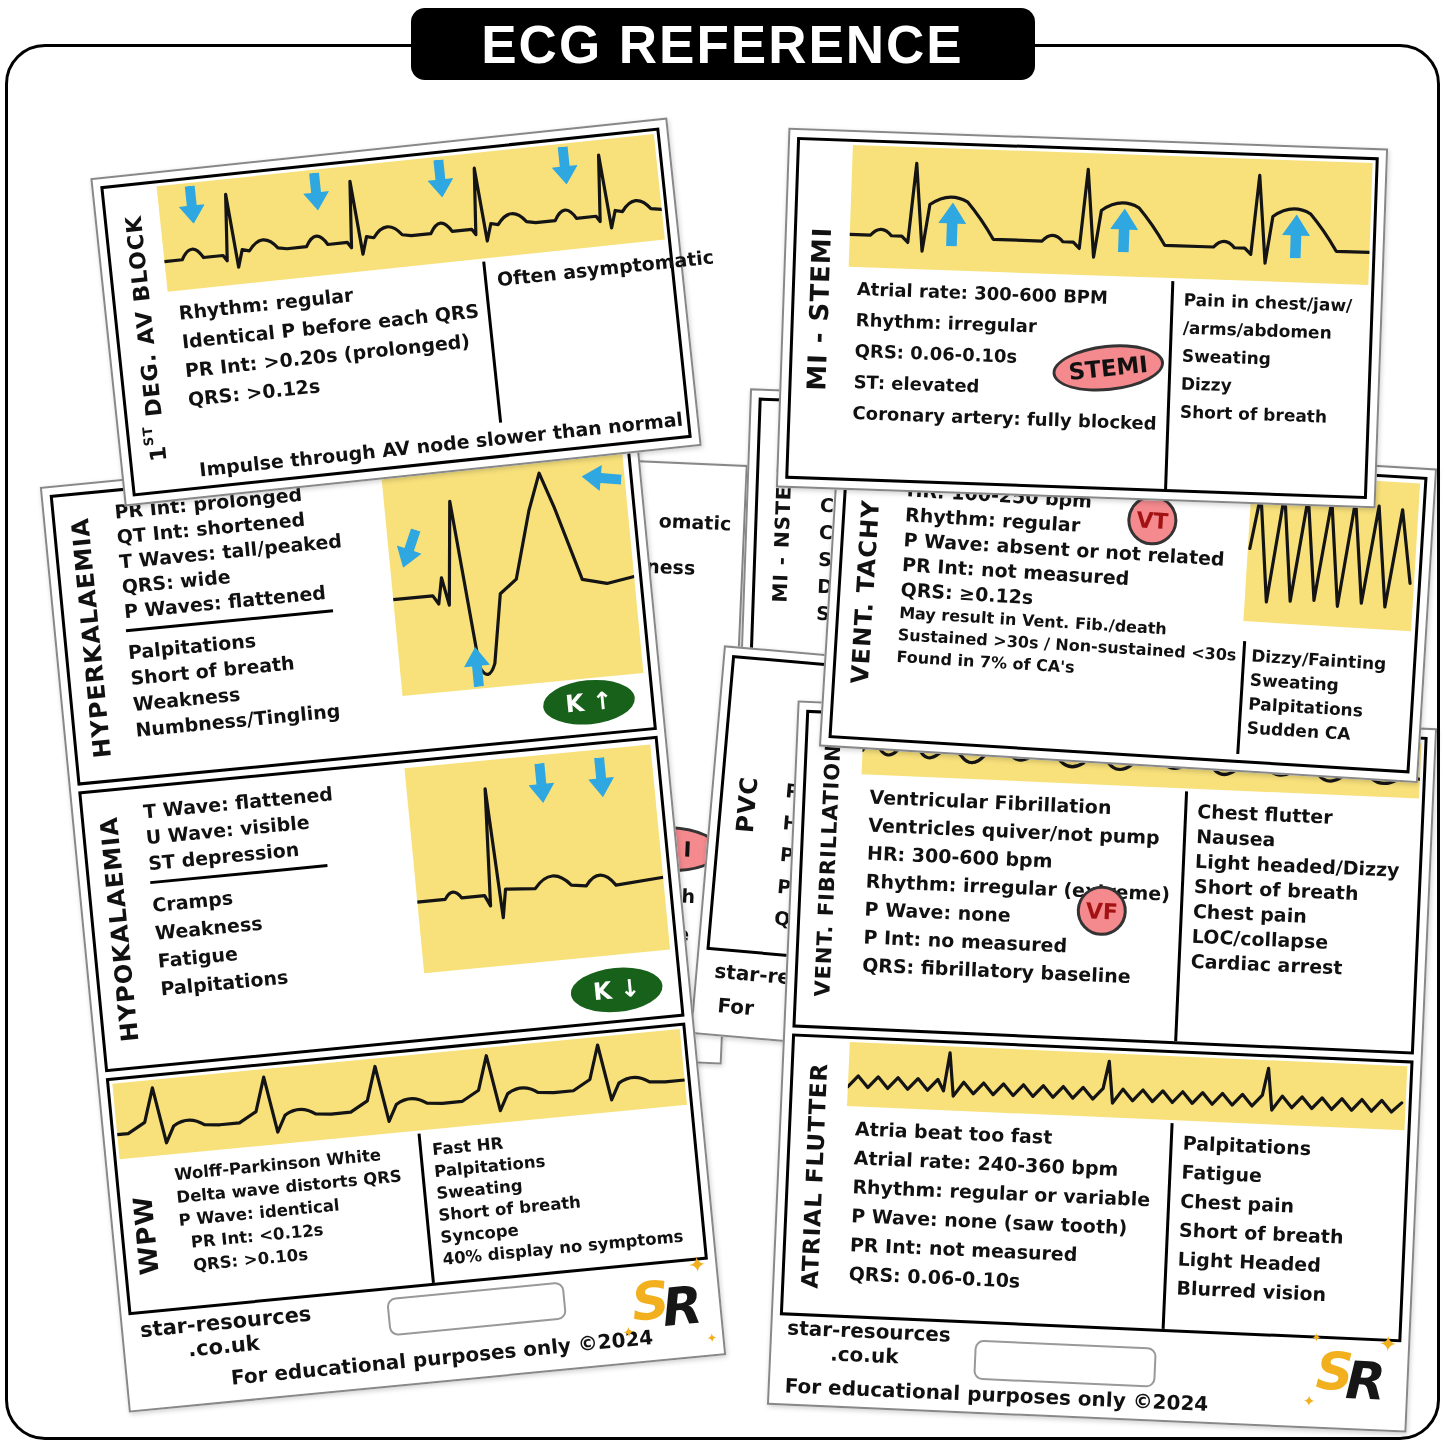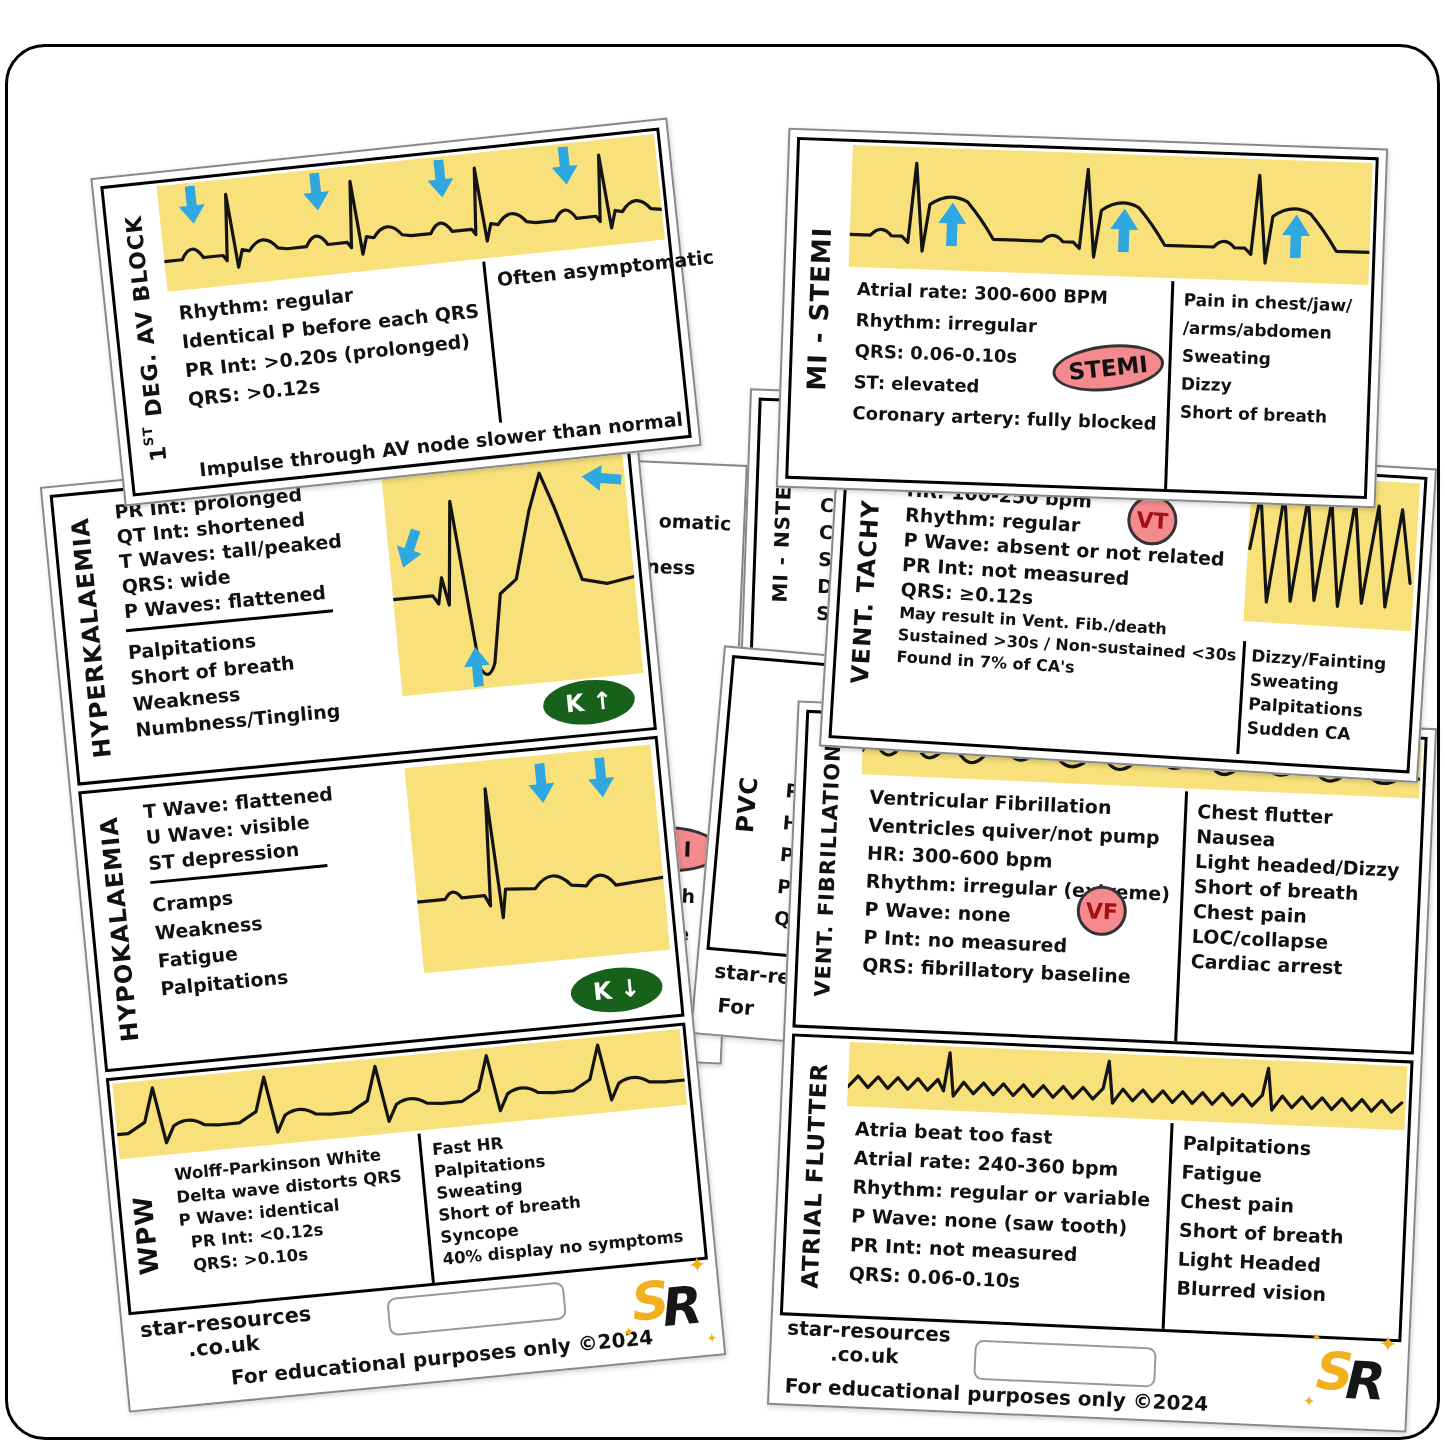--- a/index.html
+++ b/index.html
@@ -48,20 +48,23 @@
   #card-vt{left:828px;top:450px;width:600px;height:315px;transform:rotate(3.5deg);z-index:5}
   #card-pvc{left:706px;top:668px;width:540px;height:390px;transform:rotate(5deg);z-index:3}
   #card-right{left:782px;top:714px;width:640px;height:705px;transform:rotate(2.5deg);z-index:4}
   #card-mobitz{left:150px;top:452px;width:585px;height:600px;transform:rotate(2.5deg);z-index:1}
 </style>
 </head>
 <body>
 
 <div id="canvas">
   <div class="frame"></div>
+  <div class="banner">
+    <span>ECG REFERENCE</span>
+  </div>
 
   <div class="card" id="card-mobitz">
     <div class="frag" style="right:12px;top:46px;font-size:19px">omatic</div>
     <div class="frag" style="right:46px;top:92px;font-size:19px">ness</div>
     <div class="pinkoval" style="right:8px;top:362px;width:104px;height:46px;font-size:21px">TZ I</div>
     <div class="frag" style="right:32px;top:420px;font-size:19px">ath</div>
     <div class="frag" style="right:36px;top:458px;font-size:19px">rre</div>
   </div>
 
   <div class="card" id="card-av">

